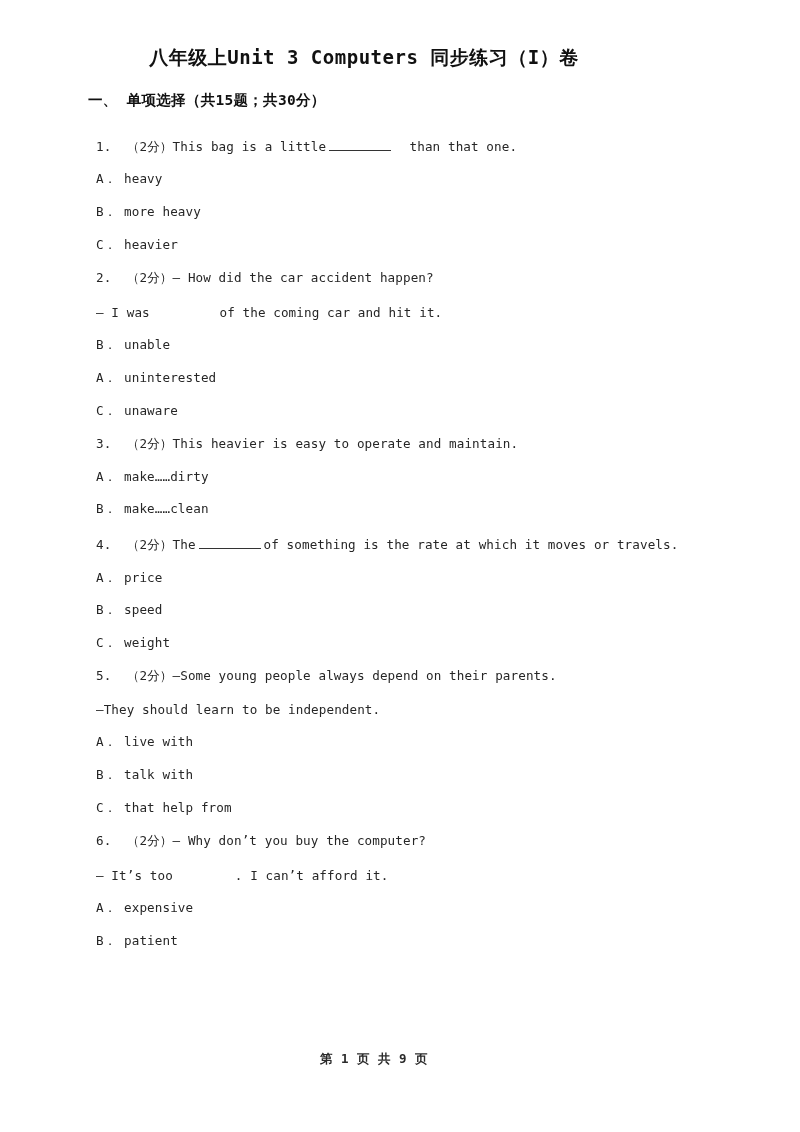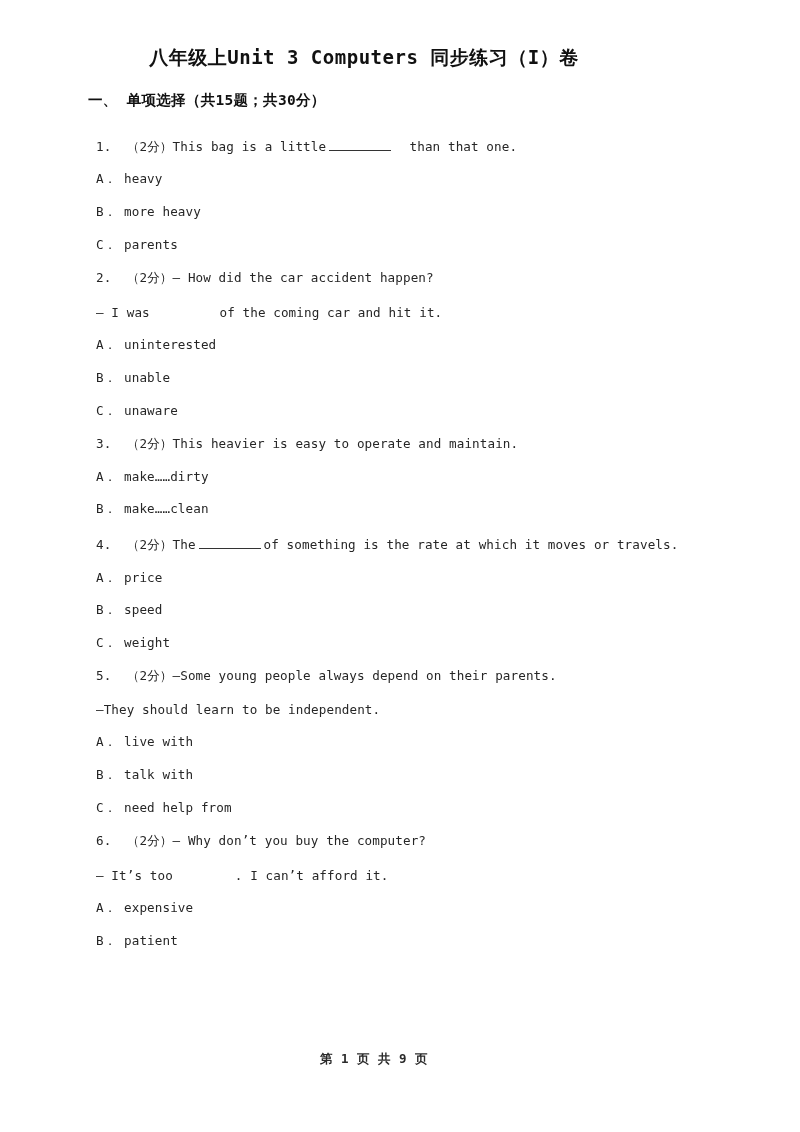--- a/index.html
+++ b/index.html
@@ -124,36 +124,36 @@
     <div class="q-stem">
       <span class="qnum">1.</span><span>&nbsp;&nbsp;</span><span class="score">（2分）</span><span>This bag is a little</span><span class="blank-line"></span><span>&nbsp;&nbsp;</span><span>than that one.</span>
     </div>
     <div class="q-option">
       <span class="opt-letter">A．</span><span>&nbsp;</span><span>heavy</span>
     </div>
     <div class="q-option">
       <span class="opt-letter">B．</span><span>&nbsp;</span><span>more heavy</span>
     </div>
     <div class="q-option">
-      <span class="opt-letter">C．</span><span>&nbsp;</span><span>parents</span>
+      <span class="opt-letter">C．</span><span>&nbsp;</span><span>heavier</span>
     </div>
 
     <div class="q-stem">
       <span class="qnum">2.</span><span>&nbsp;&nbsp;</span><span class="score">（2分）</span><span>— How did the car accident happen?</span>
     </div>
     <div class="q-sub">
       <span>— I was</span><span class="blank-gap"></span><span>&nbsp;</span><span>of the coming car and hit it.</span>
     </div>
     <div class="q-option">
+      <span class="opt-letter">B．</span><span>&nbsp;</span><span>unable</span>
+    </div>
+    <div class="q-option">
       <span class="opt-letter">A．</span><span>&nbsp;</span><span>uninterested</span>
     </div>
     <div class="q-option">
-      <span class="opt-letter">B．</span><span>&nbsp;</span><span>unable</span>
-    </div>
-    <div class="q-option">
       <span class="opt-letter">C．</span><span>&nbsp;</span><span>unaware</span>
     </div>
 
     <div class="q-stem">
       <span class="qnum">3.</span><span>&nbsp;&nbsp;</span><span class="score">（2分）</span><span>This heavier is easy to operate and maintain.</span>
     </div>
     <div class="q-option">
       <span class="opt-letter">A．</span><span>&nbsp;</span><span>make……dirty</span>
     </div>
     <div class="q-option">
@@ -177,21 +177,21 @@
       <span class="qnum">5.</span><span>&nbsp;&nbsp;</span><span class="score">（2分）</span><span>—Some young people always depend on their parents.</span>
     </div>
     <div class="q-sub">—They should learn to be independent.</div>
     <div class="q-option">
       <span class="opt-letter">A．</span><span>&nbsp;</span><span>live with</span>
     </div>
     <div class="q-option">
       <span class="opt-letter">B．</span><span>&nbsp;</span><span>talk with</span>
     </div>
     <div class="q-option">
-      <span class="opt-letter">C．</span><span>&nbsp;</span><span>need help from</span>
+      <span class="opt-letter">C．</span><span>&nbsp;</span><span>that help from</span>
     </div>
 
     <div class="q-stem">
       <span class="qnum">6.</span><span>&nbsp;&nbsp;</span><span class="score">（2分）</span><span>— Why don’t you buy the computer?</span>
     </div>
     <div class="q-sub">
       <span>— It’s too</span><span class="blank-gap"></span><span>. I can’t afford it.</span>
     </div>
     <div class="q-option">
       <span class="opt-letter">A．</span><span>&nbsp;</span><span>expensive</span>

